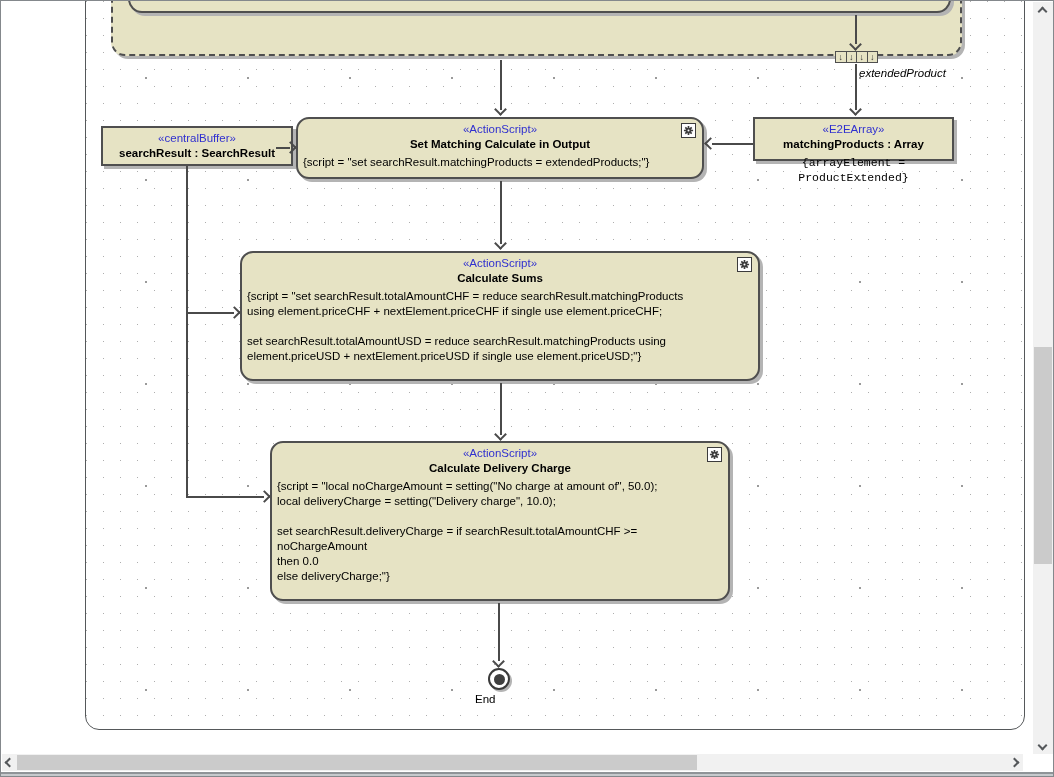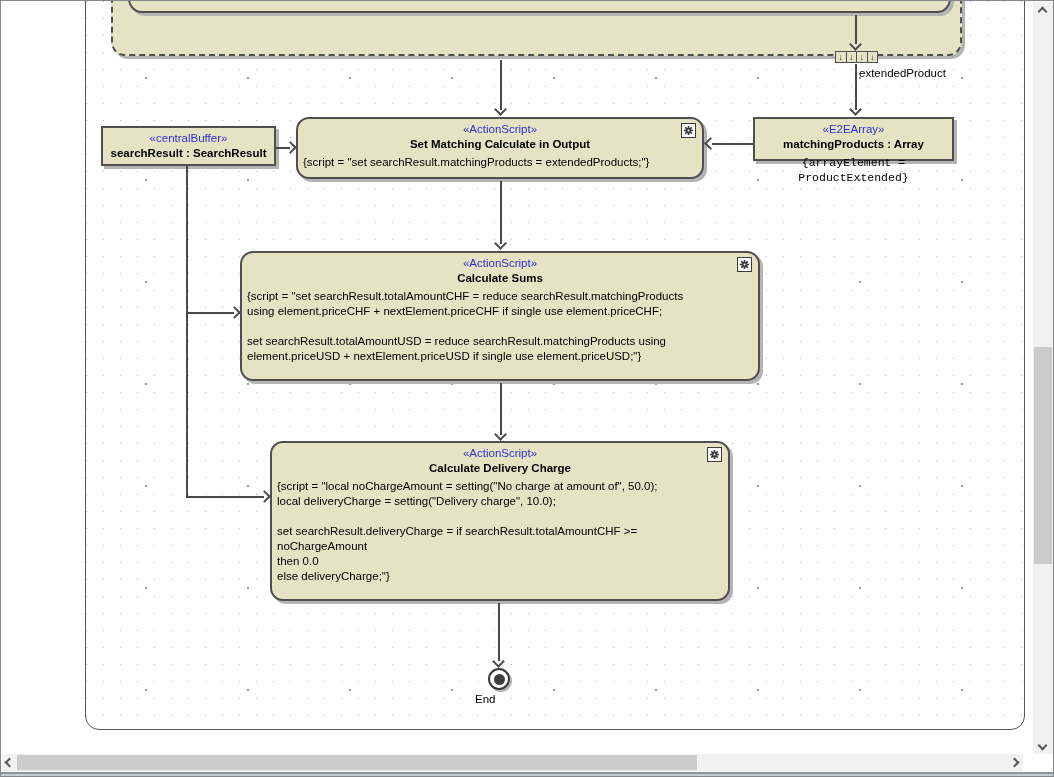--- a/index.html
+++ b/index.html
@@ -96,29 +96,29 @@
 
   <div class="edge" style="left:854px;top:14px;width:2px;height:29px;"></div>
   <div class="ah ah-down" style="left:850px;top:39px;"></div>
 
   <div class="expansion-node">
     <span class="expansion-cell">↓</span>
     <span class="expansion-cell">↓</span>
     <span class="expansion-cell">↓</span>
     <span class="expansion-cell">↓</span>
   </div>
-  <div class="edge-label" style="left:858px;top:66px;">extendedProduct</div>
+  <div class="edge-label" style="left:858px;top:66px;font-style:italic;">extendedProduct</div>
 
   <div class="edge" style="left:854px;top:63px;width:2px;height:46px;"></div>
   <div class="ah ah-down" style="left:850px;top:104px;"></div>
 
   <div class="edge" style="left:499px;top:59px;width:2px;height:50px;"></div>
   <div class="ah ah-down" style="left:495px;top:104px;"></div>
 
-  <div class="node" style="left:100px;top:125px;width:175px;height:40px;">
+  <div class="node" style="left:100px;top:125px;width:192px;height:40px;">
     <div class="node-stereo">«centralBuffer»</div>
     <div class="node-title">searchResult : SearchResult</div>
   </div>
 
   <div class="edge" style="left:275px;top:146px;width:14px;height:2px;"></div>
   <div class="ah ah-right" style="left:285px;top:142px;"></div>
 
   <div class="edge" style="left:185px;top:165px;width:2px;height:332px;"></div>
   <div class="edge" style="left:185px;top:311px;width:48px;height:2px;"></div>
   <div class="ah ah-right" style="left:229px;top:307px;"></div>

